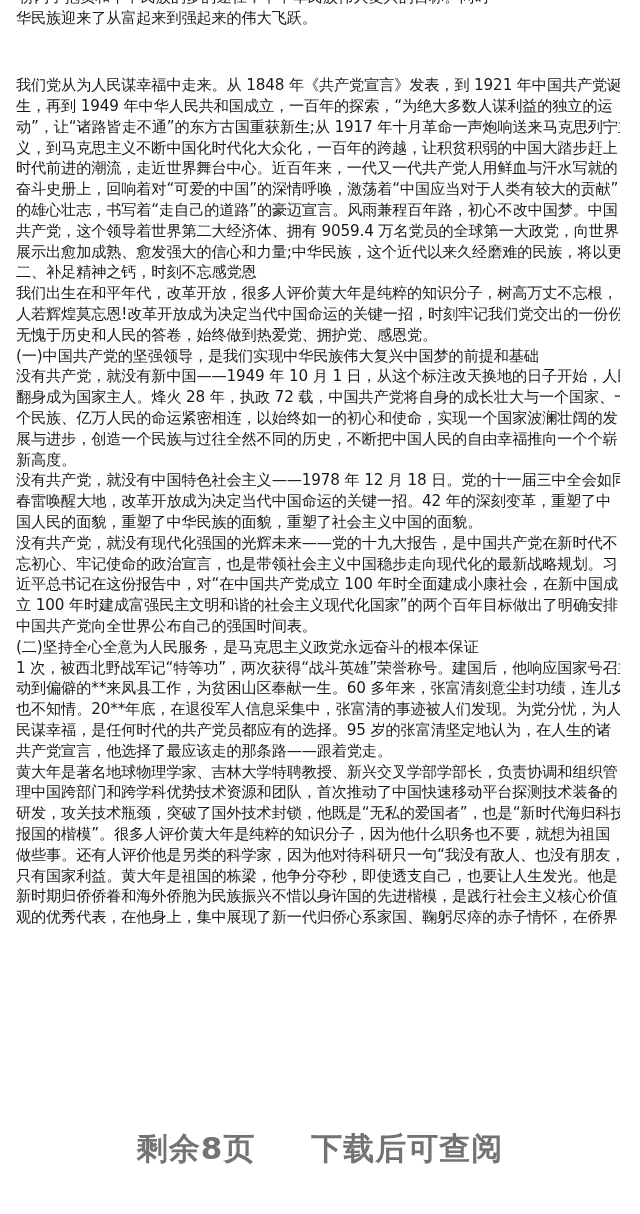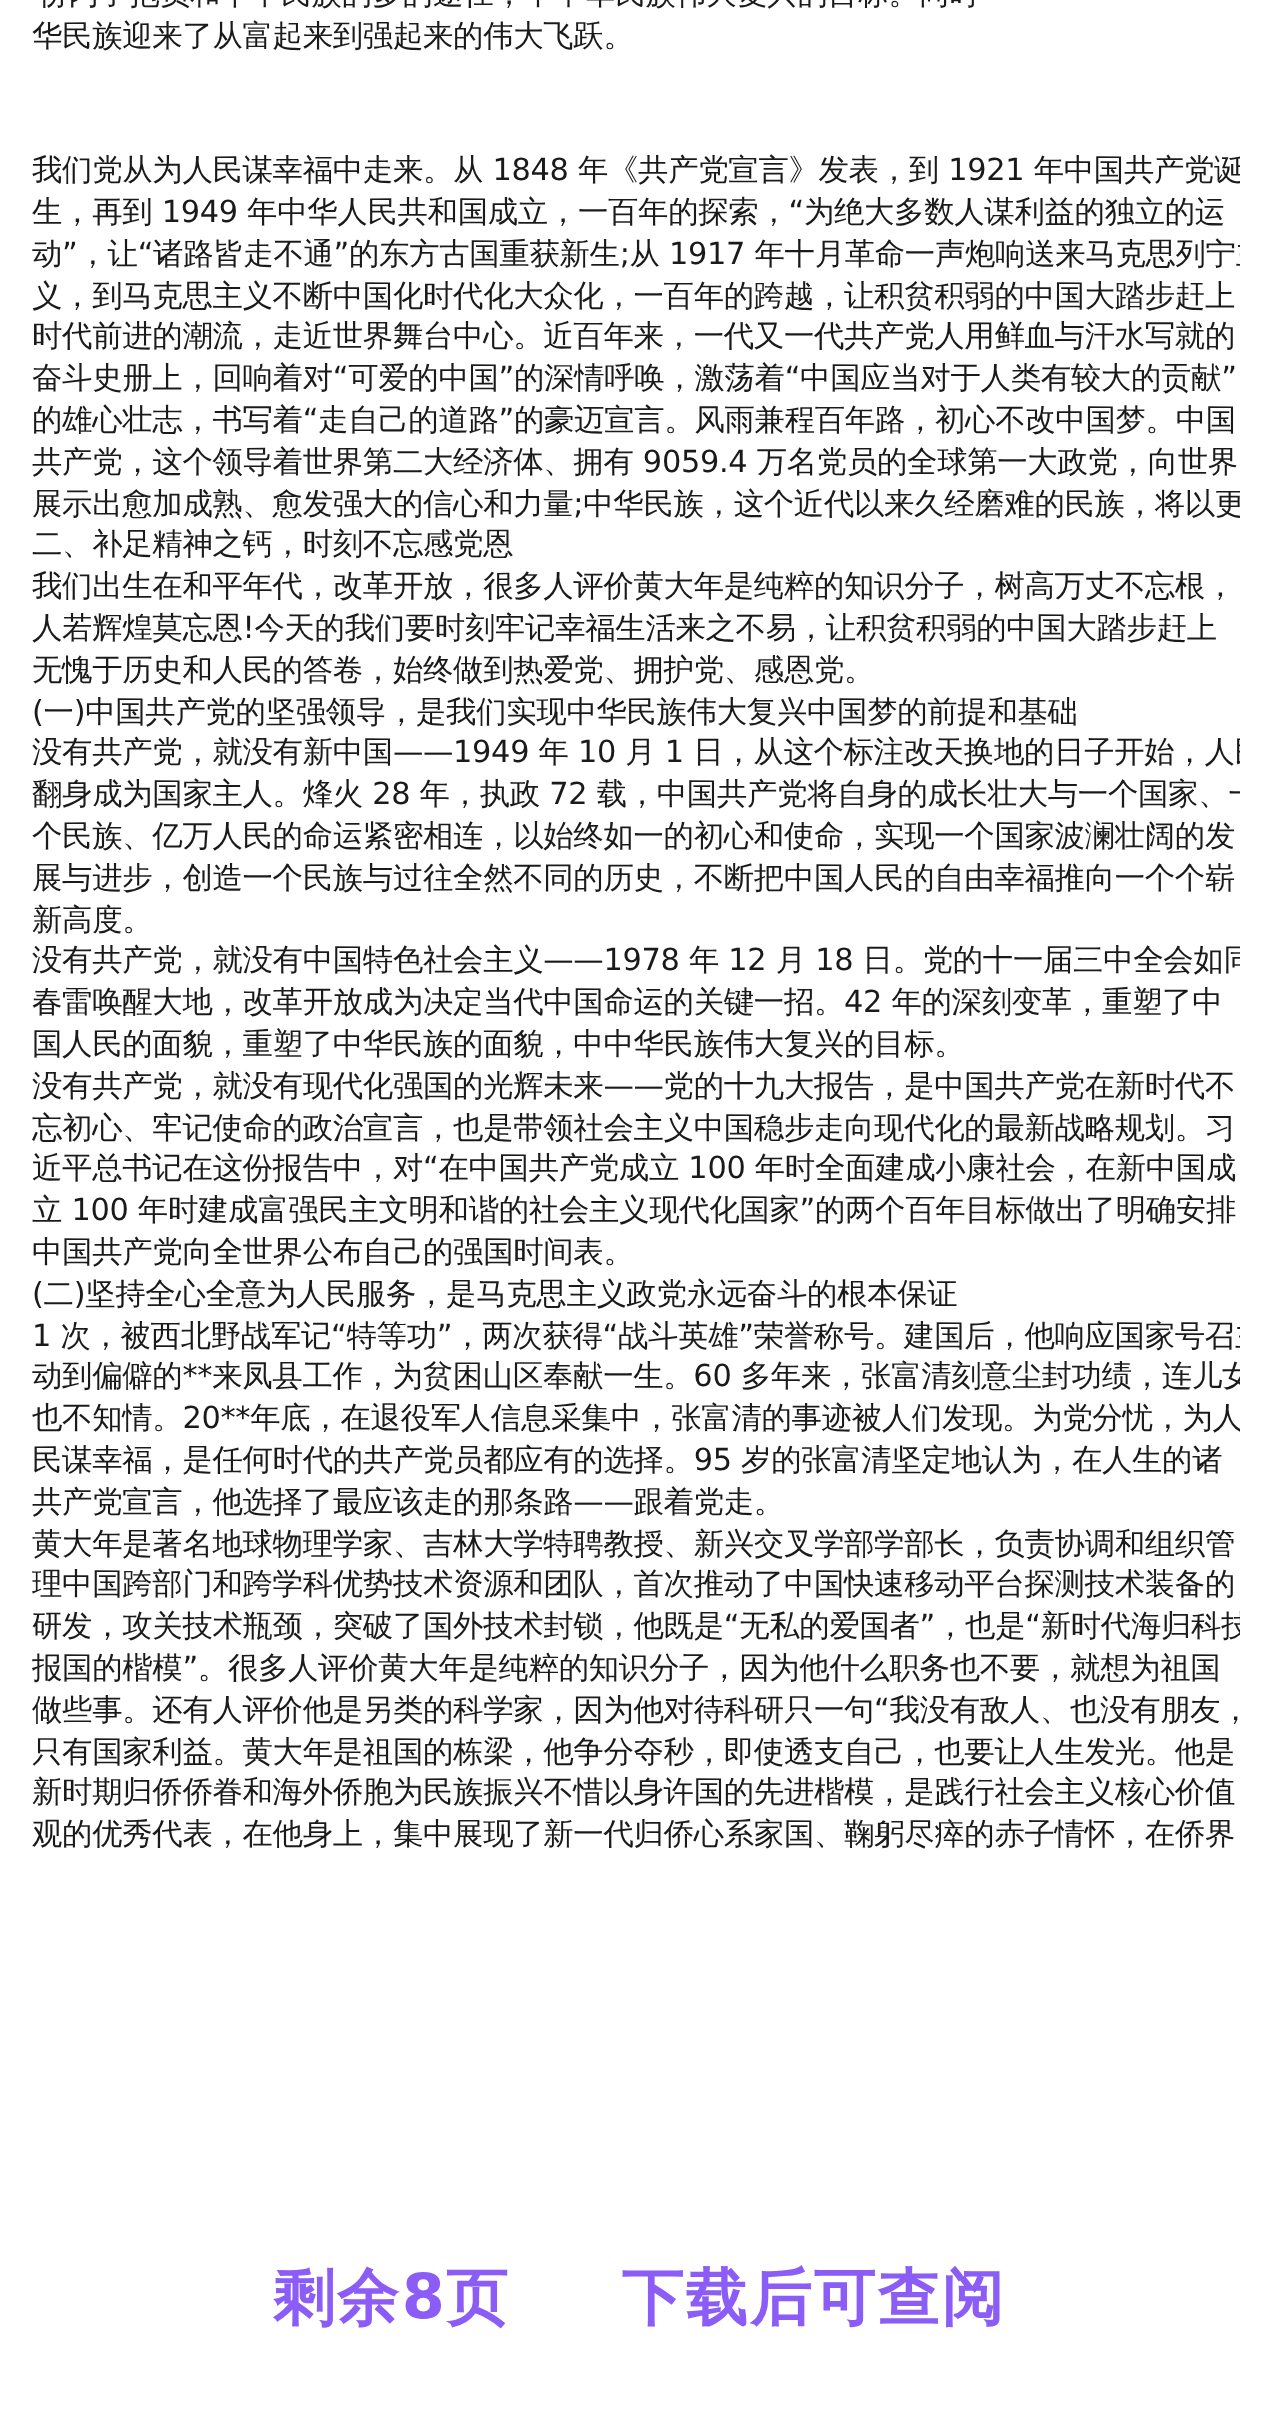--- a/index.html
+++ b/index.html
@@ -44,21 +44,21 @@
   .footer-banner {
     position: absolute;
     left: 0;
     top: 1128px;
     width: 640px;
     text-align: center;
     font-family: "DejaVu Sans", sans-serif;
     font-weight: bold;
     font-size: 31px;
     letter-spacing: 1px;
-    color: #8b5cf6;
+    color: #737373;
   }
   .footer-banner span { margin: 0 22px; }
 </style>
 </head>
 <body>
 
 <div class="clipped-top">份内了抱负和平中民族的多的途径，中中华民族伟大复兴的目标。同时</div>
 
 <div class="doc">
   <div style="height:7.5px"></div>
@@ -69,31 +69,31 @@
       <div class="line">生，再到 1949 年中华人民共和国成立，一百年的探索，“为绝大多数人谋利益的独立的运</div>
       <div class="line">动”，让“诸路皆走不通”的东方古国重获新生;从 1917 年十月革命一声炮响送来马克思列宁主</div>
       <div class="line">义，到马克思主义不断中国化时代化大众化，一百年的跨越，让积贫积弱的中国大踏步赶上</div>
       <div class="line">时代前进的潮流，走近世界舞台中心。近百年来，一代又一代共产党人用鲜血与汗水写就的</div>
       <div class="line">奋斗史册上，回响着对“可爱的中国”的深情呼唤，激荡着“中国应当对于人类有较大的贡献”</div>
       <div class="line">的雄心壮志，书写着“走自己的道路”的豪迈宣言。风雨兼程百年路，初心不改中国梦。中国</div>
       <div class="line">共产党，这个领导着世界第二大经济体、拥有 9059.4 万名党员的全球第一大政党，向世界</div>
       <div class="line">展示出愈加成熟、愈发强大的信心和力量;中华民族，这个近代以来久经磨难的民族，将以更</div>
       <div class="line">二、补足精神之钙，时刻不忘感党恩</div>
       <div class="line">我们出生在和平年代，改革开放，很多人评价黄大年是纯粹的知识分子，树高万丈不忘根，</div>
-      <div class="line">人若辉煌莫忘恩!今天的我们要时刻牢记幸福生活来之不易，让积贫积弱的中国大踏步赶上</div>
+      <div class="line">人若辉煌莫忘恩!改革开放成为决定当代中国命运的关键一招，时刻牢记我们党交出的一份份</div>
       <div class="line">无愧于历史和人民的答卷，始终做到热爱党、拥护党、感恩党。</div>
       <div class="line">(一)中国共产党的坚强领导，是我们实现中华民族伟大复兴中国梦的前提和基础</div>
       <div class="line">没有共产党，就没有新中国——1949 年 10 月 1 日，从这个标注改天换地的日子开始，人民</div>
       <div class="line">翻身成为国家主人。烽火 28 年，执政 72 载，中国共产党将自身的成长壮大与一个国家、一</div>
       <div class="line">个民族、亿万人民的命运紧密相连，以始终如一的初心和使命，实现一个国家波澜壮阔的发</div>
       <div class="line">展与进步，创造一个民族与过往全然不同的历史，不断把中国人民的自由幸福推向一个个崭</div>
       <div class="line">新高度。</div>
       <div class="line">没有共产党，就没有中国特色社会主义——1978 年 12 月 18 日。党的十一届三中全会如同</div>
       <div class="line">春雷唤醒大地，改革开放成为决定当代中国命运的关键一招。42 年的深刻变革，重塑了中</div>
-      <div class="line">国人民的面貌，重塑了中华民族的面貌，中中华民族伟大复兴的目标。</div>
+      <div class="line">国人民的面貌，重塑了中华民族的面貌，重塑了社会主义中国的面貌。</div>
       <div class="line">没有共产党，就没有现代化强国的光辉未来——党的十九大报告，是中国共产党在新时代不</div>
       <div class="line">忘初心、牢记使命的政治宣言，也是带领社会主义中国稳步走向现代化的最新战略规划。习</div>
       <div class="line">近平总书记在这份报告中，对“在中国共产党成立 100 年时全面建成小康社会，在新中国成</div>
       <div class="line">立 100 年时建成富强民主文明和谐的社会主义现代化国家”的两个百年目标做出了明确安排，</div>
       <div class="line">中国共产党向全世界公布自己的强国时间表。</div>
       <div class="line">(二)坚持全心全意为人民服务，是马克思主义政党永远奋斗的根本保证</div>
       <div class="line">1 次，被西北野战军记“特等功”，两次获得“战斗英雄”荣誉称号。建国后，他响应国家号召主</div>
       <div class="line">动到偏僻的**来凤县工作，为贫困山区奉献一生。60 多年来，张富清刻意尘封功绩，连儿女</div>
       <div class="line">也不知情。20**年底，在退役军人信息采集中，张富清的事迹被人们发现。为党分忧，为人</div>
       <div class="line">民谋幸福，是任何时代的共产党员都应有的选择。95 岁的张富清坚定地认为，在人生的诸</div>

